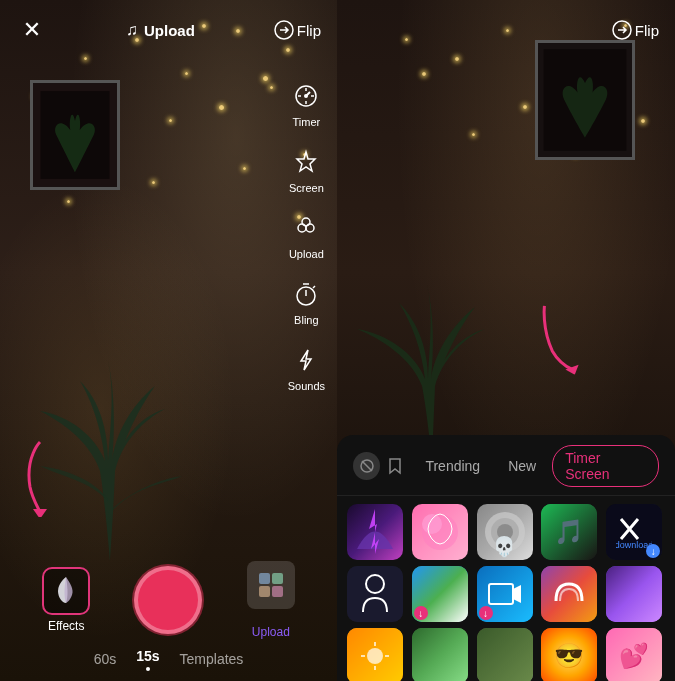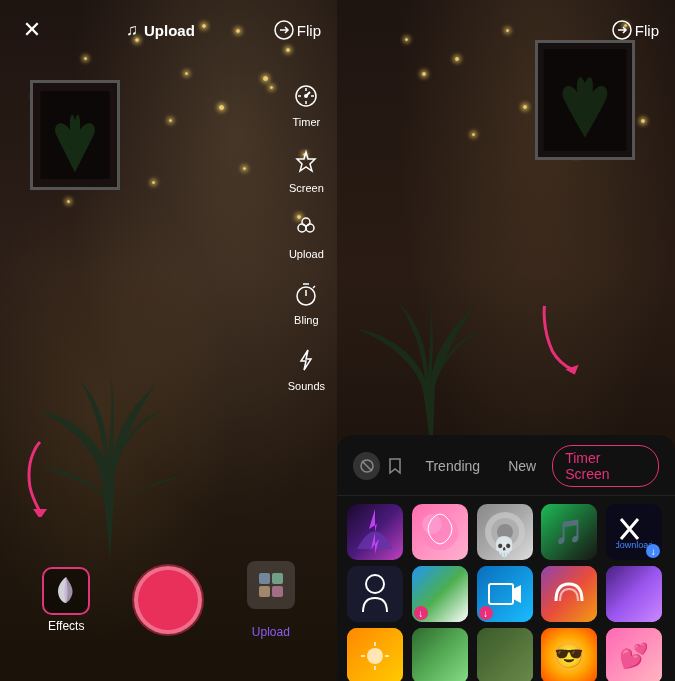--- a/index.html
+++ b/index.html
@@ -590,20 +590,28 @@
             <rect x="2" y="2" width="11" height="11" rx="2" fill="#88aacc" opacity="0.7"></rect>
             <rect x="15" y="2" width="11" height="11" rx="2" fill="#88ccaa" opacity="0.7"></rect>
             <rect x="2" y="15" width="11" height="11" rx="2" fill="#ccaa88" opacity="0.7"></rect>
             <rect x="15" y="15" width="11" height="11" rx="2" fill="#cc88aa" opacity="0.7"></rect>
           </svg>
         </div>
         <span>Upload</span>
       </div>
     </div>
 
+    <div class="duration-row">
+      <span class="duration-item">60s</span>
+      <div>
+        <span class="duration-item active">15s</span>
+        <div class="duration-dot"></div>
+      </div>
+      <span class="duration-item">Templates</span>
+    </div>
   </div>
 </div>
 
 <div class="right-panel">
   <div class="camera-bg-right"></div>
 
   <div class="fairy-lights">
     <div class="light-dot" style="width:3px;height:3px;top:8%;left:20%"></div>
     <div class="light-dot" style="width:4px;height:4px;top:12%;left:35%"></div>
     <div class="light-dot" style="width:3px;height:3px;top:6%;left:50%"></div>

